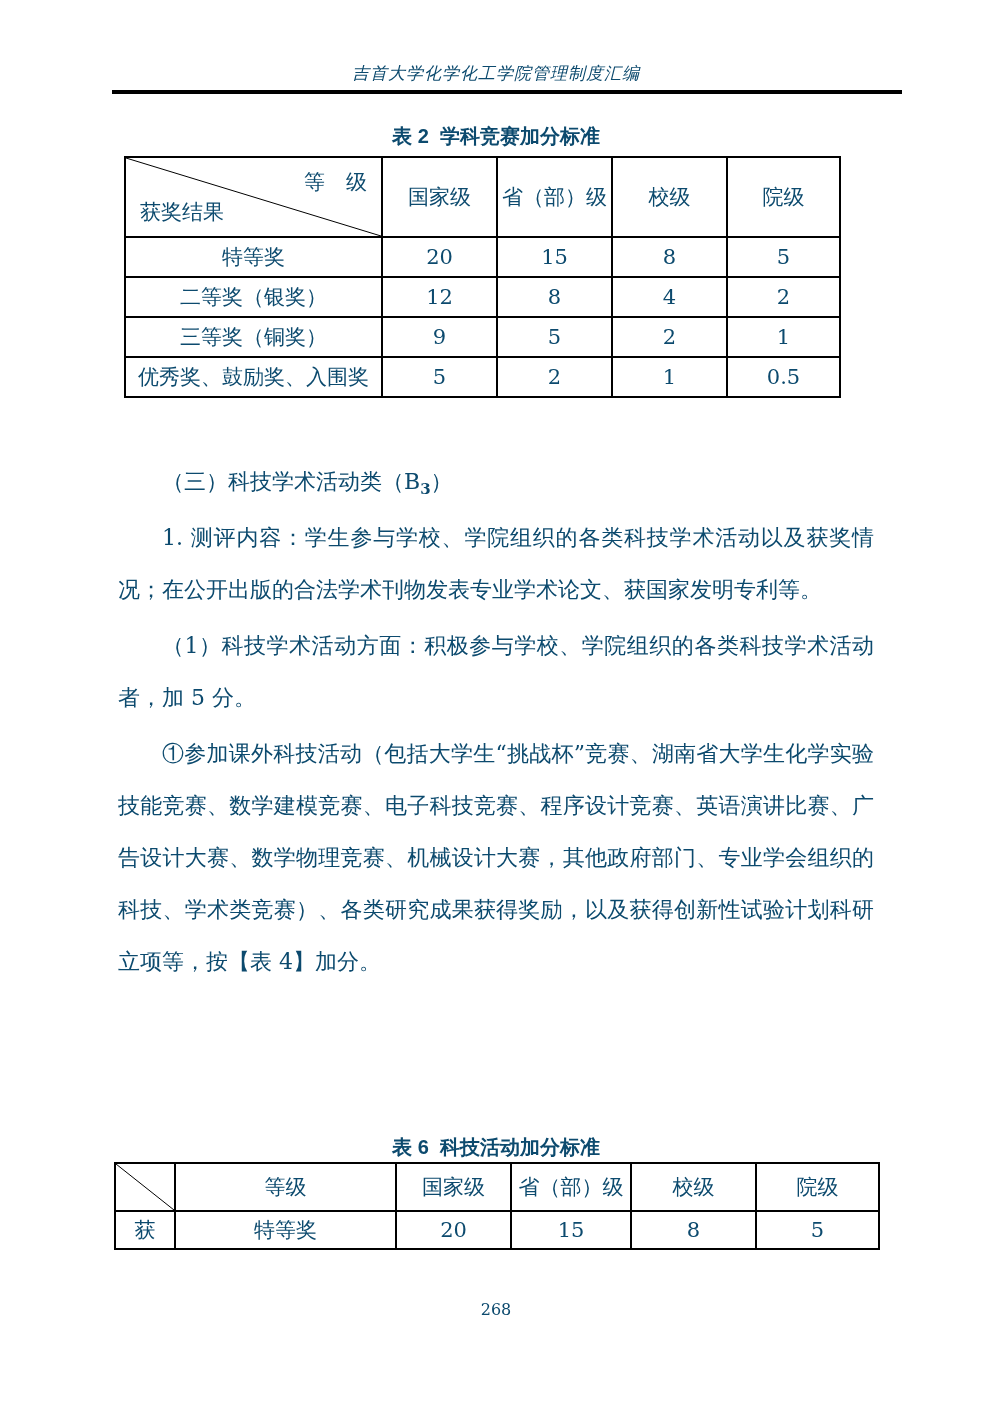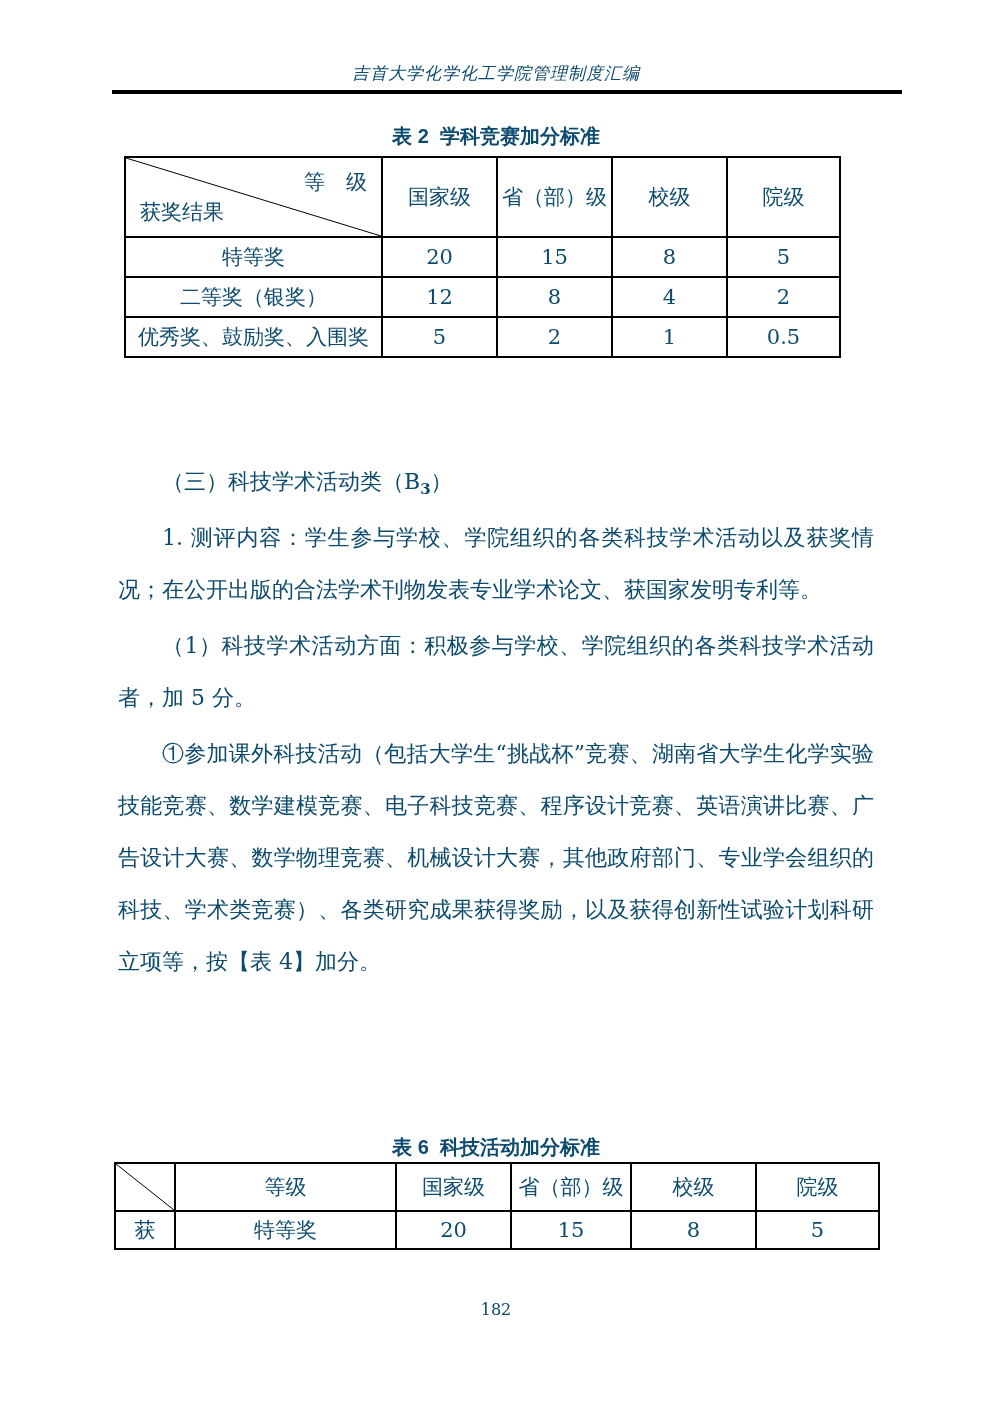--- a/index.html
+++ b/index.html
@@ -137,20 +137,27 @@
       <td>15</td>
       <td>8</td>
       <td>5</td>
     </tr>
     <tr class="row">
       <td>二等奖（银奖）</td>
       <td>12</td>
       <td>8</td>
       <td>4</td>
       <td>2</td>
+    </tr>
+    <tr class="row">
+      <td>三等奖（铜奖）</td>
+      <td>9</td>
+      <td>5</td>
+      <td>2</td>
+      <td>1</td>
     </tr>
     <tr class="row">
       <td>优秀奖、鼓励奖、入围奖</td>
       <td>5</td>
       <td>2</td>
       <td>1</td>
       <td>0.5</td>
     </tr>
   </tbody>
     </table>
@@ -190,15 +197,15 @@
       <td>获</td>
       <td>特等奖</td>
       <td>20</td>
       <td>15</td>
       <td>8</td>
       <td>5</td>
     </tr>
   </tbody>
     </table>
 
-  <div class="page-number">182</div>
+  <div class="page-number">268</div>
 
 </div>
 
 </body></html>

